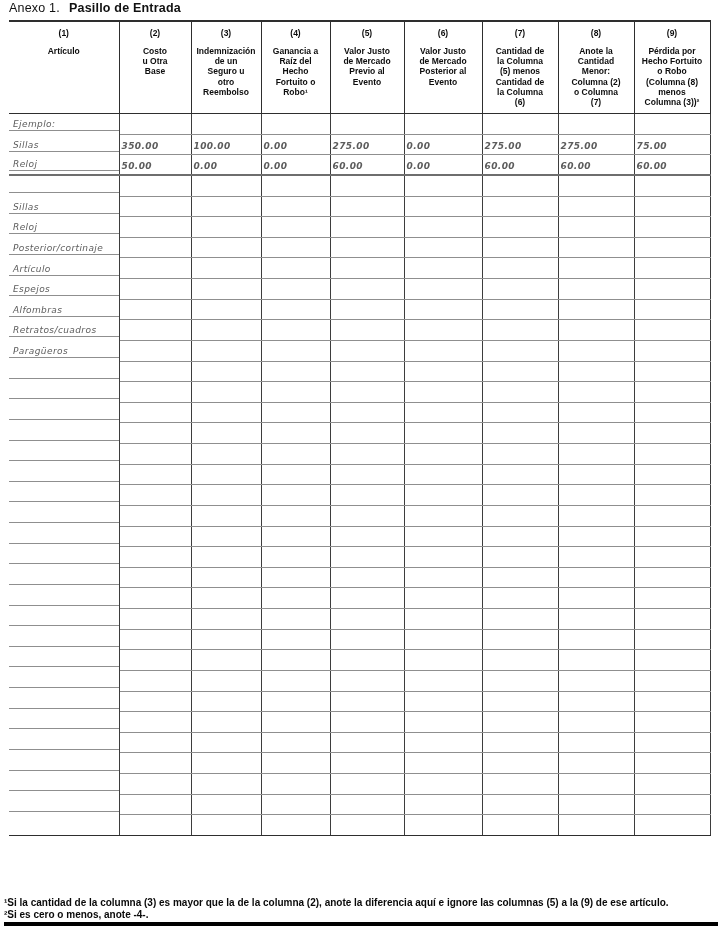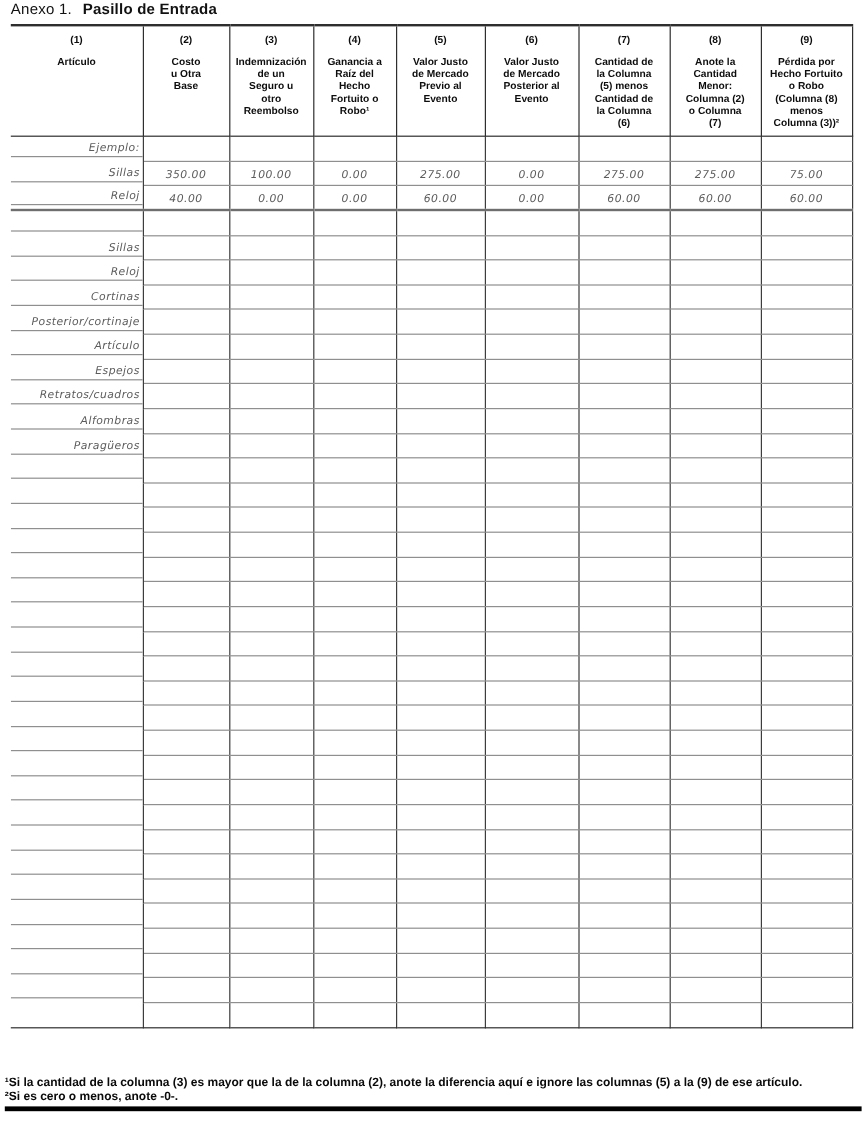--- a/index.html
+++ b/index.html
@@ -28,35 +28,35 @@
   .coltitle { line-height:1.2; white-space:pre-line; }
 
   tr.br { height:20.63px; }
   td {
     border-right:1px solid #3d3d3d;
     border-bottom:1px solid #8f8f8f;
     padding:0 2px; vertical-align:bottom; box-sizing:border-box;
     font-size:9px; overflow:hidden;
   }
   
-  td.c1 { position:relative; border-bottom:none; text-align:right; padding:0 2px 5px 4px; }
+  td.c1 { position:relative; border-bottom:none; text-align:left; padding:0 2px 5px 4px; }
   td.c1::after {
     content:""; position:absolute; left:0; right:0; bottom:3px;
     border-bottom:1px solid #8f8f8f;
   }
   tr.row-exend td { border-bottom:2px solid #6e6e6e; }
   tr.row-last td { border-bottom:1.5px solid #2e2e2e; }
   tr.row-last td.c1 { border-bottom:1.5px solid #2e2e2e; }
   tr.row-last td.c1::after { display:none; }
 
   .hand {
     font-family:"DejaVu Sans",sans-serif; font-style:italic;
     color:#5c5c5c; letter-spacing:0.4px; font-size:9px;
   }
-  td.num { text-align:center; padding-bottom:3px; }
+  td.num { padding-bottom:3px;font-weight:bold; }
 
   .footnotes {
     position:absolute; left:4px; top:897px; width:714px;
     font-size:10px; font-weight:700; color:#0a0a0a;
   }
   .footnotes div { line-height:11.5px; white-space:nowrap; }
   .bottom-bar {
     position:absolute; left:4px; top:922px; width:714px; height:4px; background:#000;
   }
 </style>
@@ -168,21 +168,21 @@
         <td class="hand num">100.00</td>
         <td class="hand num">0.00</td>
         <td class="hand num">275.00</td>
         <td class="hand num">0.00</td>
         <td class="hand num">275.00</td>
         <td class="hand num">275.00</td>
         <td class="hand num">75.00</td>
       </tr>
       <tr class="br row-exend">
         <td class="c1 hand">Reloj</td>
-        <td class="hand num">40.00</td>
+        <td class="hand num">50.00</td>
         <td class="hand num">0.00</td>
         <td class="hand num">0.00</td>
         <td class="hand num">60.00</td>
         <td class="hand num">0.00</td>
         <td class="hand num">60.00</td>
         <td class="hand num">60.00</td>
         <td class="hand num">60.00</td>
       </tr>
       <tr class="br">
         <td class="c1"></td>
@@ -211,31 +211,20 @@
         <td></td>
         <td></td>
         <td></td>
         <td></td>
         <td></td>
         <td></td>
         <td></td>
         <td></td>
       </tr>
       <tr class="br">
-        <td class="c1 hand">Cortinas</td>
-        <td></td>
-        <td></td>
-        <td></td>
-        <td></td>
-        <td></td>
-        <td></td>
-        <td></td>
-        <td></td>
-      </tr>
-      <tr class="br">
         <td class="c1 hand">Posterior/cortinaje</td>
         <td></td>
         <td></td>
         <td></td>
         <td></td>
         <td></td>
         <td></td>
         <td></td>
         <td></td>
       </tr>
@@ -255,32 +244,32 @@
         <td></td>
         <td></td>
         <td></td>
         <td></td>
         <td></td>
         <td></td>
         <td></td>
         <td></td>
       </tr>
       <tr class="br">
+        <td class="c1 hand">Alfombras</td>
+        <td></td>
+        <td></td>
+        <td></td>
+        <td></td>
+        <td></td>
+        <td></td>
+        <td></td>
+        <td></td>
+      </tr>
+      <tr class="br">
         <td class="c1 hand">Retratos/cuadros</td>
-        <td></td>
-        <td></td>
-        <td></td>
-        <td></td>
-        <td></td>
-        <td></td>
-        <td></td>
-        <td></td>
-      </tr>
-      <tr class="br">
-        <td class="c1 hand">Alfombras</td>
         <td></td>
         <td></td>
         <td></td>
         <td></td>
         <td></td>
         <td></td>
         <td></td>
         <td></td>
       </tr>
       <tr class="br">
@@ -545,15 +534,15 @@
         <td></td>
         <td></td>
         <td></td>
         <td></td>
       </tr>
     </tbody>
 </table>
 
 <div class="footnotes">
   <div>¹Si la cantidad de la columna (3) es mayor que la de la columna (2), anote la diferencia aquí e ignore las columnas (5) a la (9) de ese artículo.</div>
-  <div>²Si es cero o menos, anote -0-.</div>
+  <div>²Si es cero o menos, anote -4-.</div>
 </div>
 <div class="bottom-bar"></div>
 
 </body></html>

